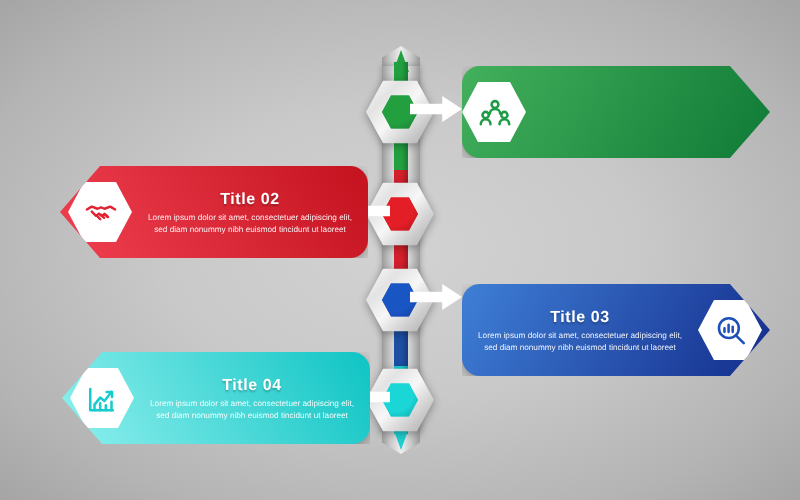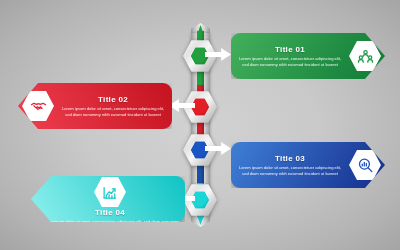--- a/index.html
+++ b/index.html
@@ -102,21 +102,21 @@
     margin:0 0 2px 0;line-height:9px;
     text-shadow:0 1px 1px rgba(0,0,0,.25);
   }
   .card-desc{
     font-size:4.1px;line-height:5.2px;margin:0;
     opacity:.93;
   }
 
   
   #card-1{left:231px;top:33px;}
-  #card-2{left:18px;top:83px;}
+  #card-2{left:30px;top:83px;}
   #card-3{left:231px;top:142px;}
   #card-4{left:31px;top:176px;}
 
   #conn-1{left:205px;top:48px;}
   #conn-2{left:169px;top:99px;}
   #conn-3{left:205px;top:142px;}
   #conn-4{left:169px;top:192px;}
 
   #node-1{top:39px;}
   #node-2{top:90px;}
@@ -157,24 +157,20 @@
     <div class="hex-outer"></div>
     <div class="hex-inner" id="node-4-in" style="background: radial-gradient(circle at 34% 30%, rgb(26, 214, 214) 0%, rgb(26, 214, 214) 55%, rgba(0, 0, 0, 0.25) 100%) rgb(26, 214, 214);"></div>
   </div>
 
   <div class="conn right" id="conn-1"></div>
   <div class="conn left" id="conn-2"></div>
   <div class="conn right" id="conn-3"></div>
   <div class="conn left" id="conn-4"></div>
 
   <div class="card right" id="card-1" style="background: linear-gradient(120deg, rgb(67, 176, 92) 0%, rgb(15, 122, 54) 100%);">
-    <div class="card-text">
-      <p class="card-title">Title 01</p>
-      <p class="card-desc">Lorem ipsum dolor sit amet, consectetuer adipiscing elit, sed diam nonummy nibh euismod tincidunt ut laoreet</p>
-    </div>
     <div class="card-icon">
       <div class="ihex"></div>
       <svg viewBox="0 0 24 24" fill="none" stroke="currentColor" stroke-width="1.8" stroke-linecap="round" stroke-linejoin="round" style="color: rgb(31, 155, 70);">
         <circle cx="12" cy="6" r="2.4"></circle>
         <path d="M8.4 12.4c0-2 1.6-3.2 3.6-3.2s3.6 1.2 3.6 3.2"></path>
         <circle cx="5.4" cy="13.4" r="2.2"></circle>
         <path d="M2 20c0-2.2 1.5-3.6 3.4-3.6S8.8 17.8 8.8 20"></path>
         <circle cx="18.6" cy="13.4" r="2.2"></circle>
         <path d="M15.2 20c0-2.2 1.5-3.6 3.4-3.6S22 17.8 22 20"></path>
       </svg>
@@ -204,21 +200,21 @@
     <div class="card-icon">
       <div class="ihex"></div>
       <svg viewBox="0 0 24 24" fill="none" stroke="currentColor" stroke-width="1.8" stroke-linecap="round" stroke-linejoin="round" style="color: rgb(29, 80, 184);">
         <circle cx="10.5" cy="10" r="7"></circle>
         <path d="M7.4 12.6V10M10.3 12.6V7.6M13.2 12.6V9"></path>
         <path d="M15.6 15.2L21 20.6"></path>
       </svg>
     </div>
   </div>
 
-  <div class="card left" id="card-4" style="background: linear-gradient(60deg, rgb(143, 240, 238) 0%, rgb(15, 196, 196) 100%); flex-direction: column;">
+  <div class="card left" id="card-4" style="background: linear-gradient(60deg, rgb(143, 240, 238) 0%, rgb(15, 196, 196) 100%);">
     <div class="card-icon">
       <div class="ihex"></div>
       <svg viewBox="0 0 24 24" fill="none" stroke="currentColor" stroke-width="1.8" stroke-linecap="round" stroke-linejoin="round" style="color: rgb(23, 204, 204);">
         <path d="M3 20V5M3 20h16"></path>
         <path d="M6 16l4-5 3 2.4 5-6.4"></path>
         <path d="M14.6 7h3.8v3.6"></path>
         <path d="M6 20v-3M10 20v-5M14 20v-3.5M18 20v-6"></path>
       </svg>
     </div>
     <div class="card-text">

